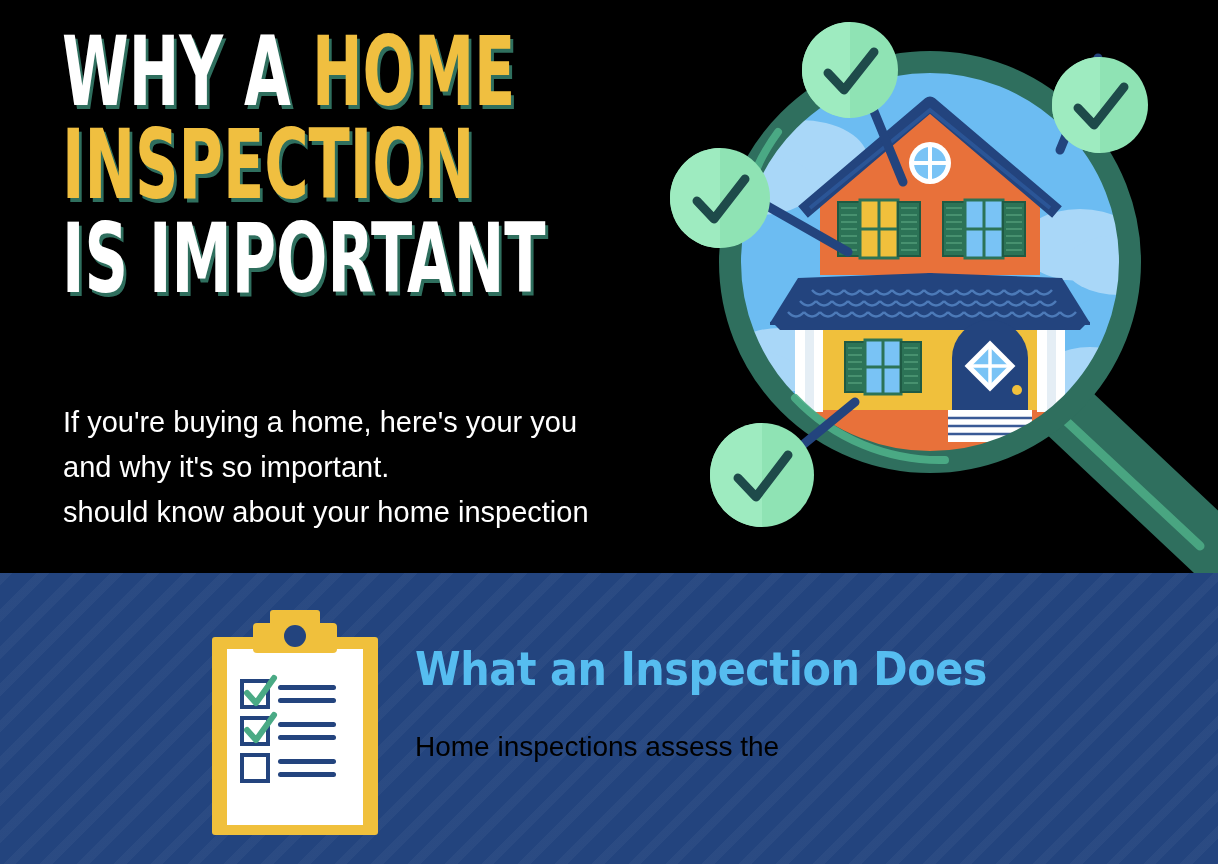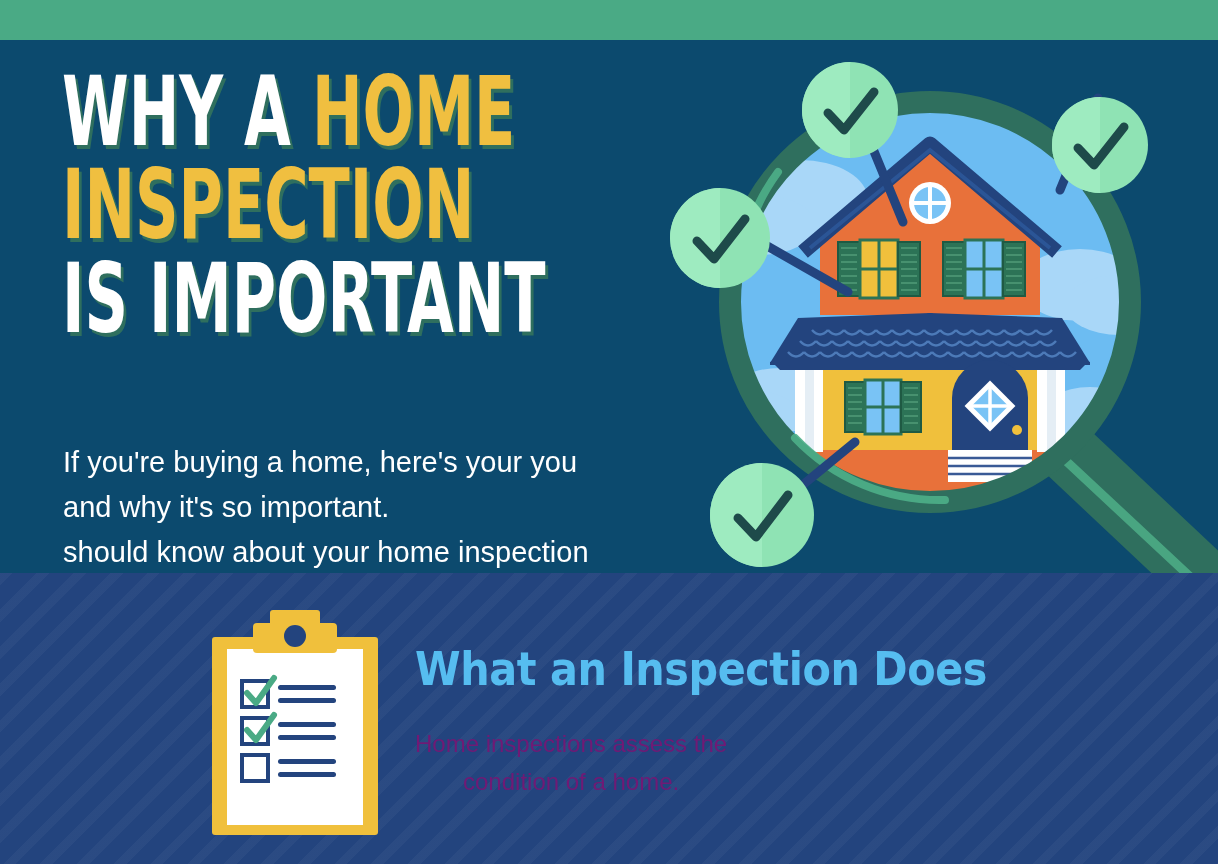--- a/index.html
+++ b/index.html
@@ -6,22 +6,21 @@
   body{
     width:1218px;height:864px;overflow:hidden;
     font-family:"Liberation Sans", sans-serif;
     background:#4aaa85;
   }
   #stage{position:relative;width:1218px;height:864px;overflow:hidden;}
 
   
   #hero{
     position:absolute;left:0;top:0;width:1218px;height:573px;
-    background:#0c4a6e;
-    margin-top:40px;
+    background:#000000;
   }
 
   
   #headline{
     position:absolute;left:62px;top:28px;width:680px;
     line-height:0.93;
     letter-spacing:0px;
   }
   .hl-line{
     display:block;
@@ -69,24 +68,23 @@
     font-family:"DejaVu Sans", sans-serif;
     font-weight:bold;
     font-size:47px;
     transform:scaleX(0.88);
     transform-origin:left center;
     white-space:nowrap;
     letter-spacing:-0.5px;
   }
   #panel-body{
     position:absolute;left:415px;top:725px;
-    color:#701a75;
-    font-size:24px;
+    color:#000000;
+    font-size:28px;
     line-height:1.6;
-    text-align:center;
   }
   #panel-body div{white-space:nowrap;}
 
   #clipboard{position:absolute;left:205px;top:605px;width:180px;height:235px;}
 </style>
 </head>
 <body>
 
 <div id="stage">
 
@@ -356,16 +354,15 @@
         <rect x="73" y="154" width="58" height="5" rx="2.5" fill="#23447e"></rect>
         <rect x="73" y="167" width="58" height="5" rx="2.5" fill="#23447e"></rect>
       </g>
     </svg>
   </div>
 
   <div id="panel-heading">What an Inspection Does</div>
 
   <div id="panel-body">
     <div>Home inspections assess the</div>
-    <div>condition of a home.</div>
   </div>
 
 </div>
 
 </body></html>

